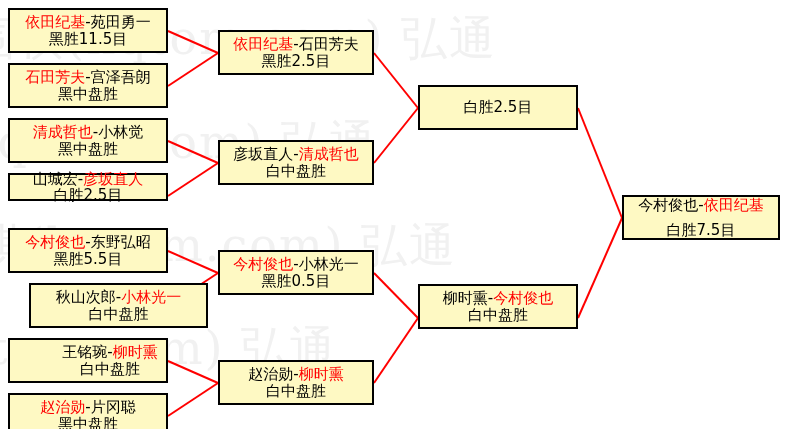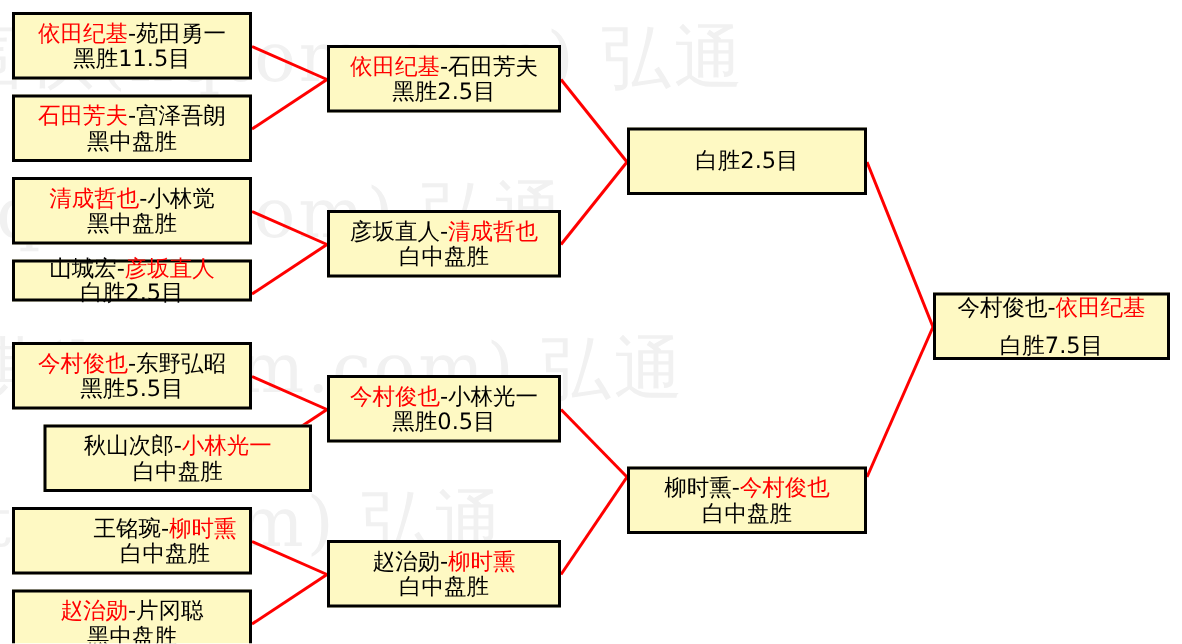--- a/index.html
+++ b/index.html
@@ -169,21 +169,21 @@
 
   <div class="match-box" style="left:218px; top:360px; width:156px; height:45px;justify-content:center;">
     <div class="players"><span>赵治勋</span><span class="dash">-</span><span class="win">柳时熏</span></div>
     <div class="result">白中盘胜</div>
   </div>
 
   <div class="match-box" style="left:418px; top:85px;  width:160px; height:45px;">
     <div class="result">白胜2.5目</div>
   </div>
 
-  <div class="match-box" style="left:418px; top:311px; width:160px; height:45px;">
+  <div class="match-box" style="left:418px; top:284px; width:160px; height:45px;">
     <div class="players"><span>柳时熏</span><span class="dash">-</span><span class="win">今村俊也</span></div>
     <div class="result">白中盘胜</div>
   </div>
 
   <div class="match-box" style="left:622px; top:195px; width:158px; height:45px;justify-content:space-between;">
     <div class="players"><span>今村俊也</span><span class="dash">-</span><span class="win">依田纪基</span></div>
     <div class="result">白胜7.5目</div>
   </div>
 
 </div>

